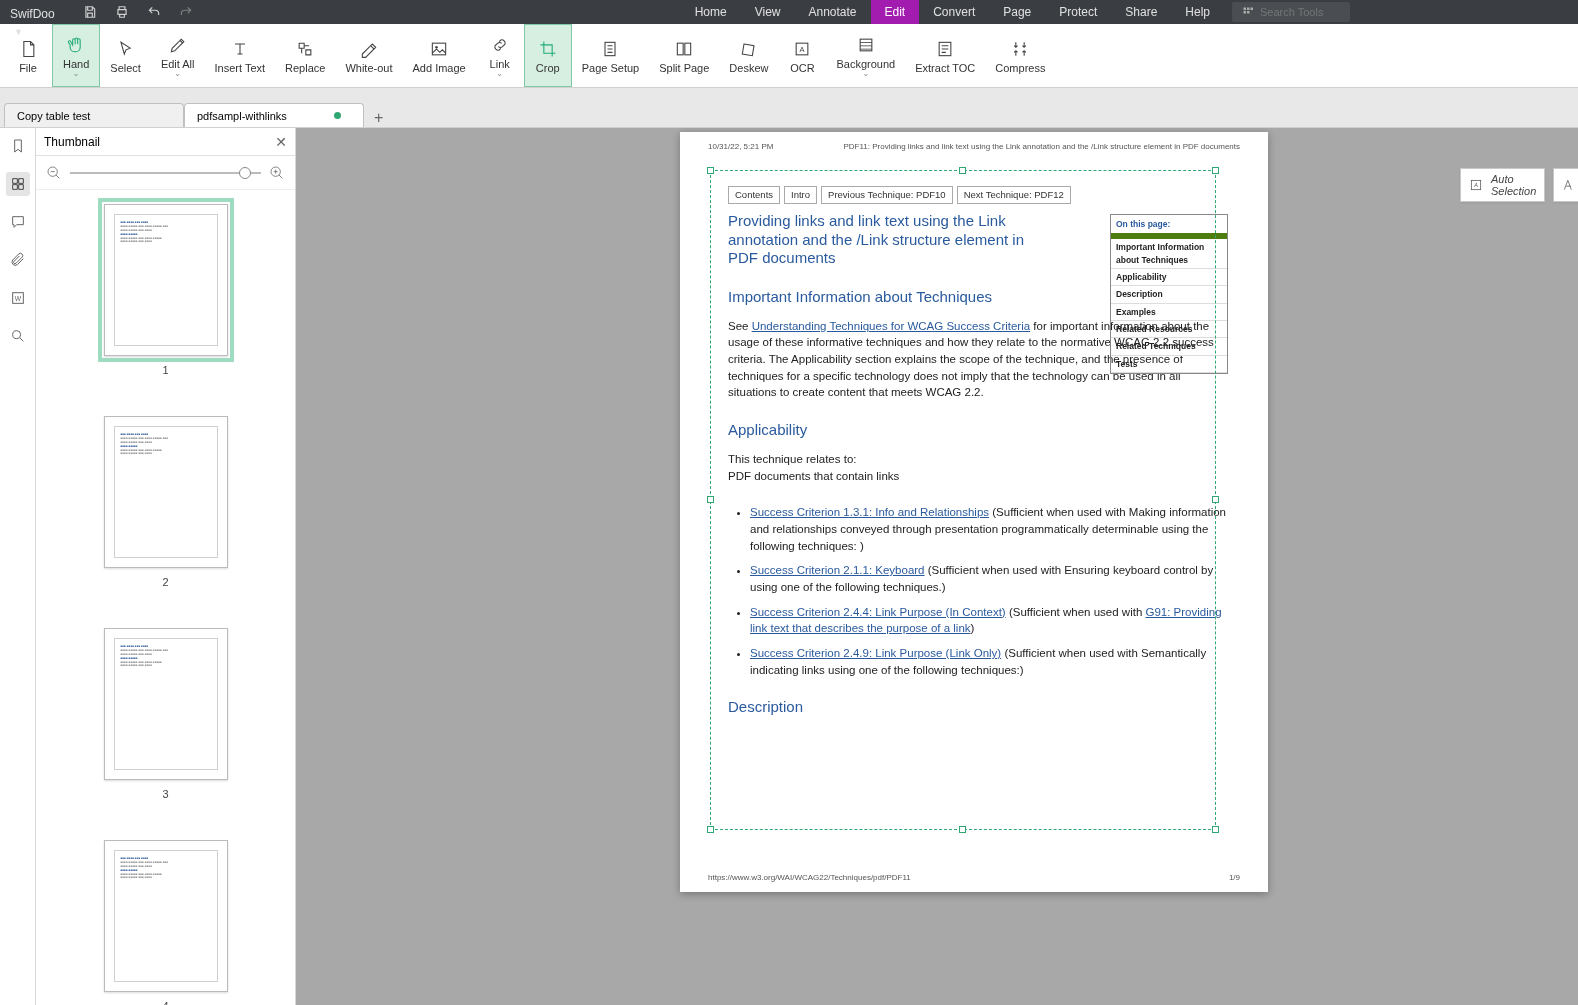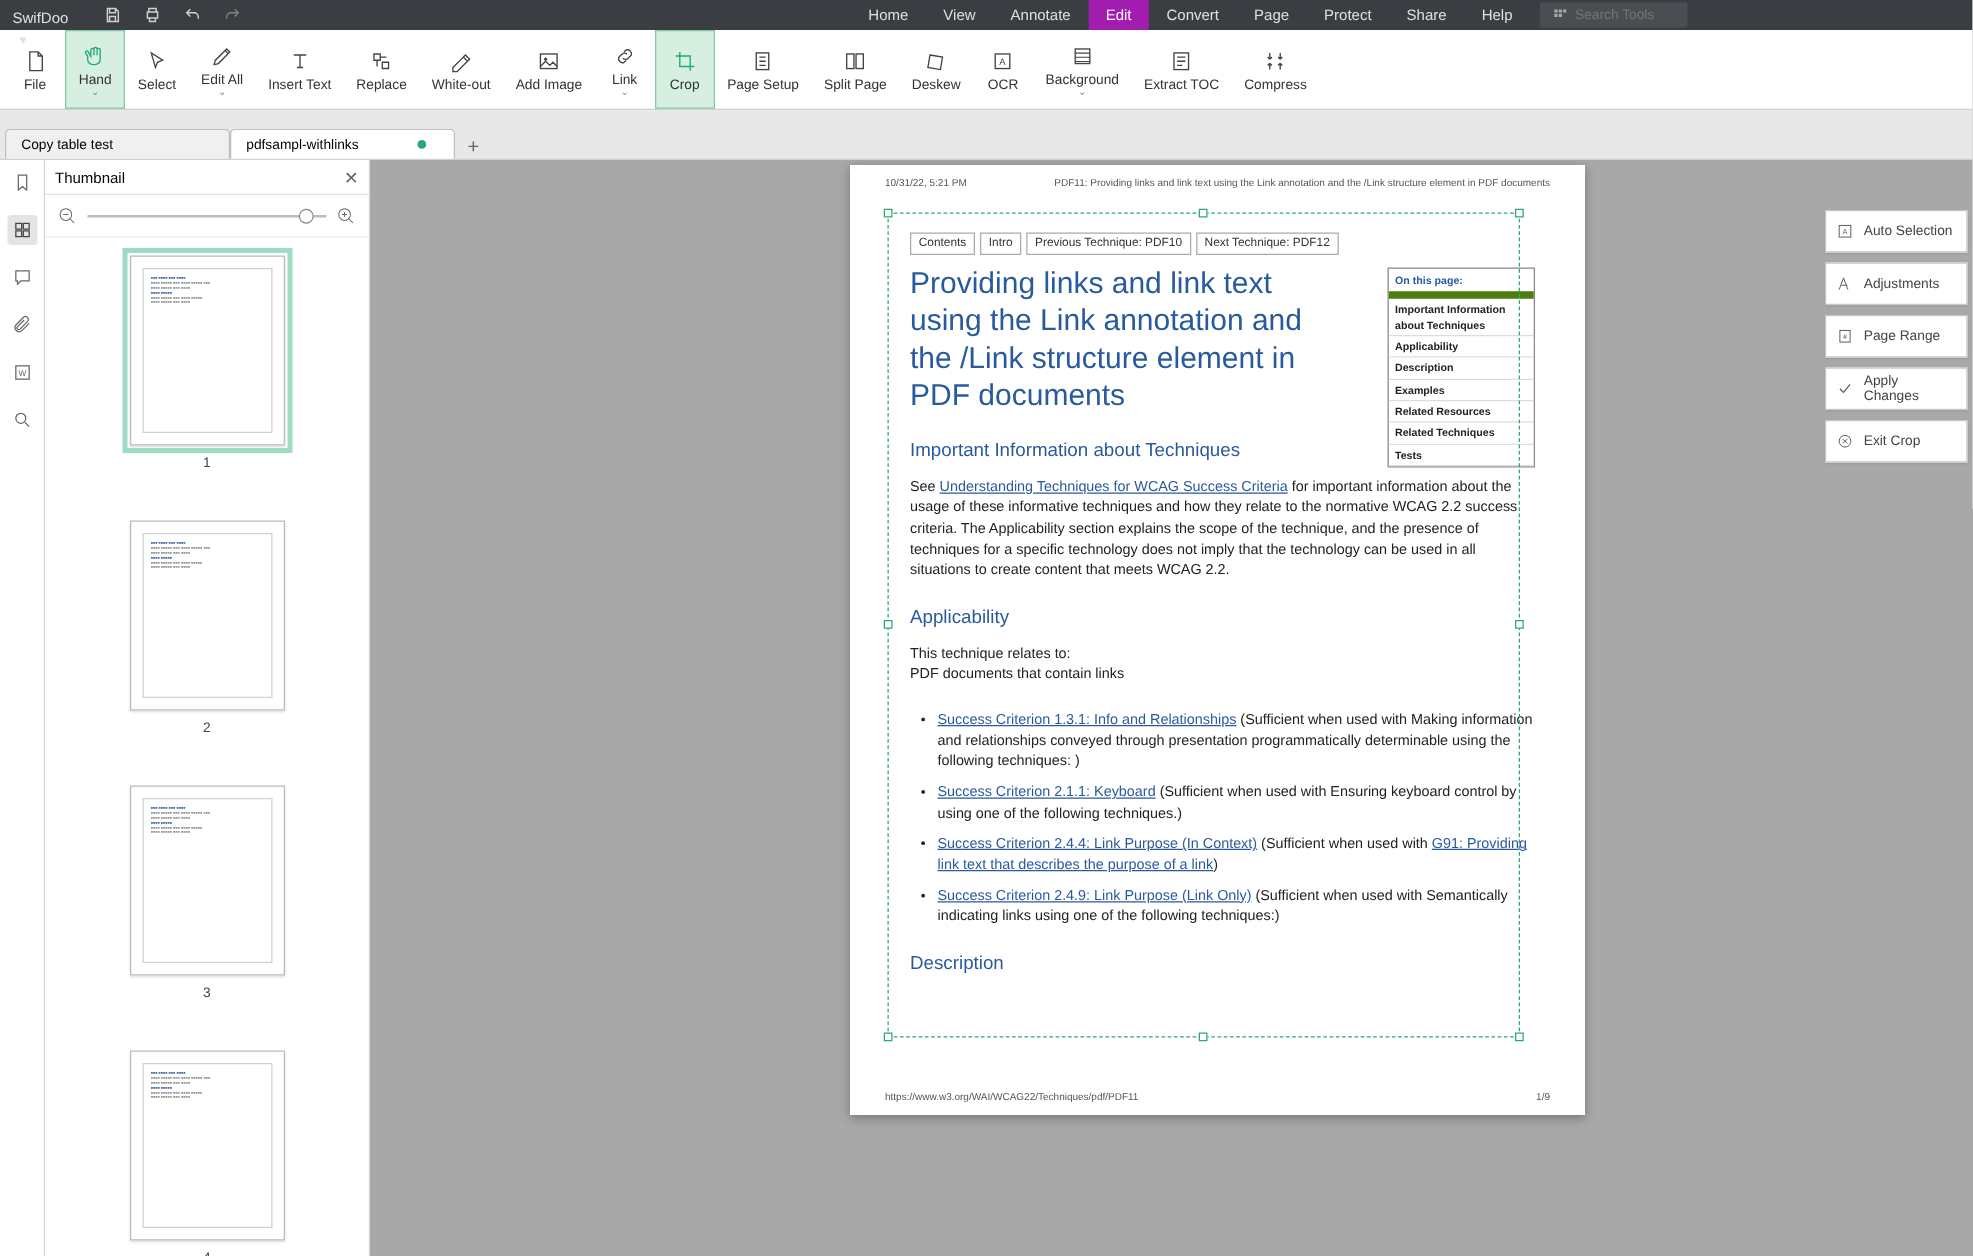--- a/index.html
+++ b/index.html
@@ -64,31 +64,31 @@
 .cropbox .handle { position:absolute; width:7px; height:7px; background:#fff; border:1px solid #2fa772; }
 .cropbox .h-nw{left:-4px;top:-4px}.cropbox .h-n{left:50%;top:-4px;margin-left:-4px}.cropbox .h-ne{right:-4px;top:-4px}
 .cropbox .h-w{left:-4px;top:50%;margin-top:-4px}.cropbox .h-e{right:-4px;top:50%;margin-top:-4px}
 .cropbox .h-sw{left:-4px;bottom:-4px}.cropbox .h-s{left:50%;bottom:-4px;margin-left:-4px}.cropbox .h-se{right:-4px;bottom:-4px}
 
 .page .phdr { position: absolute; top: 10px; left: 0; right: 0; padding: 0 28px; font-size: 8px; color: #555; display: flex; justify-content: space-between; }
 .page .pfoot { position: absolute; bottom: 10px; left: 0; right: 0; padding: 0 28px; font-size: 8px; color: #555; display: flex; justify-content: space-between; }
 .page .body { position: absolute; left: 48px; top: 54px; right: 40px; bottom: 54px; font-family: Georgia, 'Times New Roman', serif; font-size: 11.5px; color: #222; line-height: 1.45; }
 .page .navbtns { display: flex; gap: 4px; margin-bottom: 8px; }
 .page .navbtns .nb { border: 1px solid #aaa; padding: 1px 6px; font-size: 9.5px; font-family: Arial; color: #333; }
-.page h1 { font-size: 24px; font-weight: normal; color: #2a5a9e; margin-bottom: 14px; width: 330px; line-height: 1.25; }
+.page h1 { font-size: 15px; font-weight: normal; color: #2a5a9e; margin-bottom: 14px; width: 330px; line-height: 1.25; }
 .page h2 { font-size: 15px; font-weight: normal; color: #2a5a9e; margin: 18px 0 10px; }
 .page .tocbox { position: absolute; right: 0; top: 28px; width: 118px; border: 1px solid #888; font-size: 8.5px; font-family: Arial; }
 .page .tocbox .tochdr { color: #2a5a9e; font-weight: bold; padding: 3px 5px; border-bottom: 6px solid #4d7c0f; }
 .page .tocbox .tocitem { padding: 2px 5px; border-bottom: 1px solid #ddd; font-weight: bold; }
 .page a { color: #2a5a9e; text-decoration: underline; }
 .page ul { margin: 20px 0 0 22px; }
 .page ul li { margin-bottom: 8px; }
 
 
-.rightpanel { position: absolute; right: 4px; top: 40px; width: 114px; display: flex; flex-direction: column; gap: 8px; }
+.rightpanel { position: absolute; right: 4px; top: 40px; width: 114px; display: flex; flex-direction: row; gap: 8px; font-style: italic; }
 .rightpanel .action { height: 34px; background: #fff; border: 1px solid #c8c8c8; display: flex; align-items: center; padding: 0 8px; font-size: 11px; color: #444; cursor: pointer; gap: 8px; box-shadow: 0 1px 2px rgba(0,0,0,.08); }
 .rightpanel .action .aicon { width: 14px; height: 14px; flex-shrink: 0; }
 
 svg { display: block; }
 </style>
 </head>
 <body>
 
 <div class="titlebar">
   <div class="logo">

